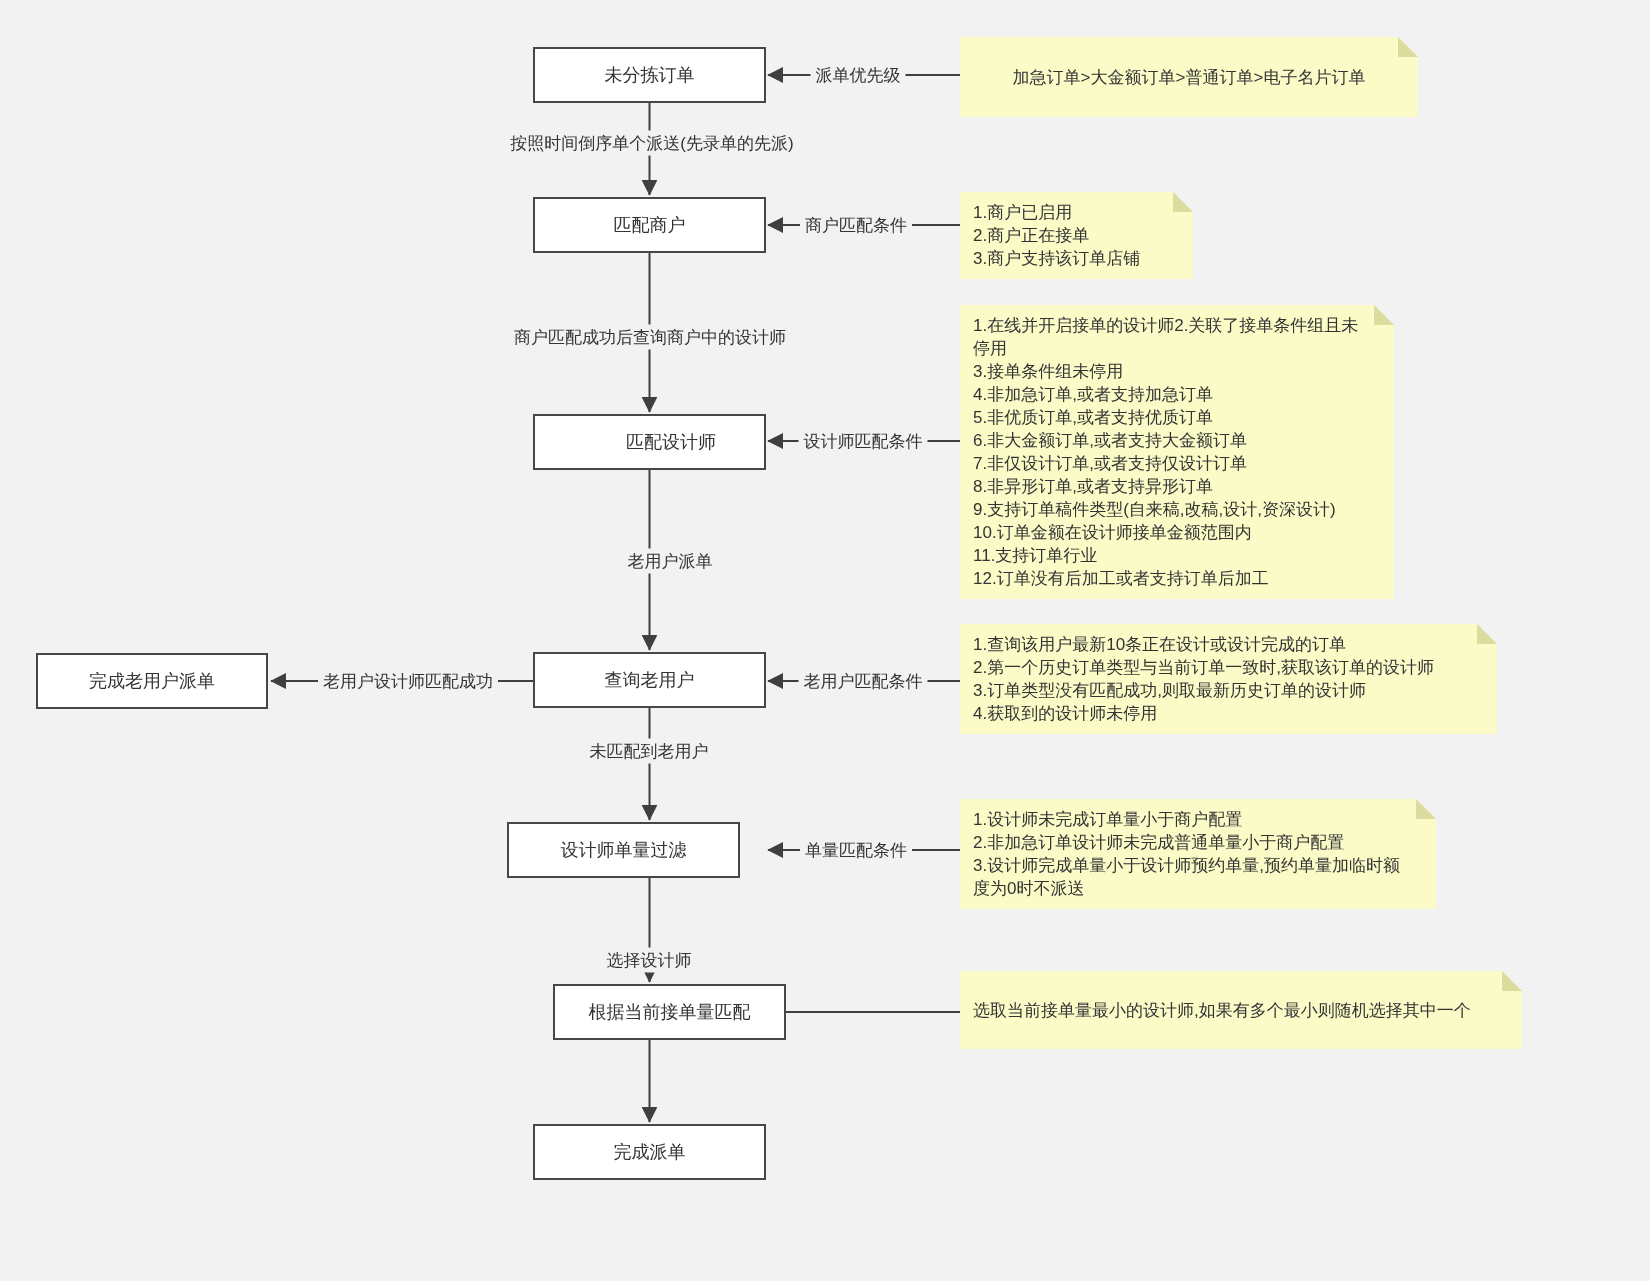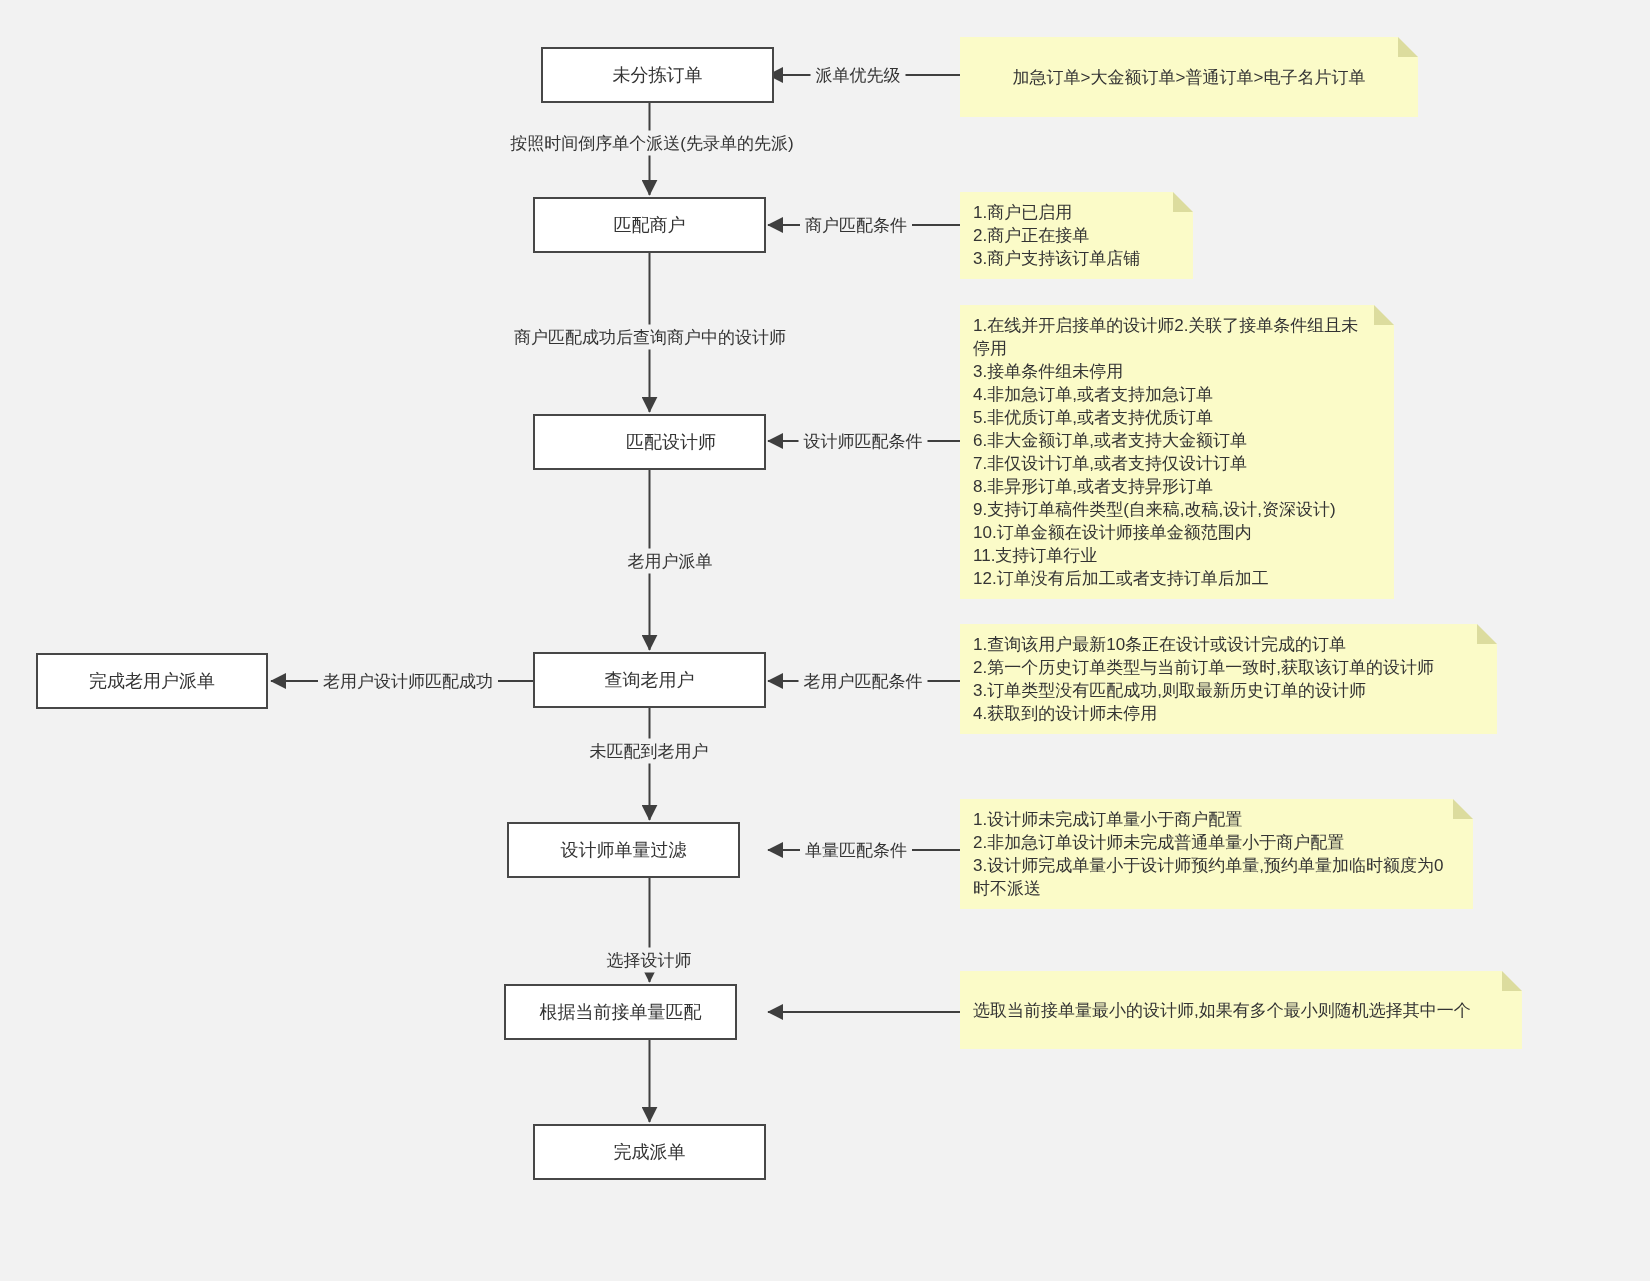--- a/index.html
+++ b/index.html
@@ -70,26 +70,26 @@
     <path class="wire" d="M649.5,1040 L649.5,1122"></path>
     <path class="wire" d="M533,681 L271,681"></path>
     <path class="wire" d="M960,75 L768,75"></path>
     <path class="wire" d="M960,225 L768,225"></path>
     <path class="wire" d="M960,441 L768,441"></path>
     <path class="wire" d="M960,681 L768,681"></path>
     <path class="wire" d="M960,850 L768,850"></path>
     <path class="wire" d="M960,1012 L768,1012"></path>
   </svg>
 
-  <div class="node" style="left:533px; top:47px; width:233px; height:56px;margin-left:8px;">未分拣订单</div>
+  <div class="node" style="left:533px; top:47px; width:233px; height:56px;">未分拣订单</div>
   <div class="node" style="left:533px; top:197px; width:233px; height:56px;">匹配商户</div>
   <div class="node" style="left:533px; top:414px; width:233px; height:56px;padding-left:43px;">匹配设计师</div>
   <div class="node" style="left:533px; top:652px; width:233px; height:56px;">查询老用户</div>
   <div class="node" style="left:507px; top:822px; width:233px; height:56px;">设计师单量过滤</div>
-  <div class="node" style="left:504px; top:984px; width:233px; height:56px;">根据当前接单量匹配</div>
+  <div class="node" style="left:553px; top:984px; width:233px; height:56px;">根据当前接单量匹配</div>
   <div class="node" style="left:533px; top:1124px; width:233px; height:56px;">完成派单</div>
   <div class="node" style="left:36px; top:653px; width:232px; height:56px;">完成老用户派单</div>
 
   <span class="edge-label" style="left:652px; top:143px;">按照时间倒序单个派送(先录单的先派)</span>
   <span class="edge-label" style="left:650px; top:337px;">商户匹配成功后查询商户中的设计师</span>
   <span class="edge-label" style="left:670px; top:561px;">老用户派单</span>
   <span class="edge-label" style="left:408px; top:681px;">老用户设计师匹配成功</span>
   <span class="edge-label" style="left:649px; top:751px;">未匹配到老用户</span>
   <span class="edge-label" style="left:649px; top:927px;margin-top:33px;">选择设计师</span>
   <span class="edge-label" style="left:858px; top:75px;">派单优先级</span>
@@ -126,21 +126,21 @@
   </div>
 
   <div class="note" style="left:960px; top:624px; width:537px;">
     <span class="fold"></span>
     <div class="note-lines">1.查询该用户最新10条正在设计或设计完成的订单
 2.第一个历史订单类型与当前订单一致时,获取该订单的设计师
 3.订单类型没有匹配成功,则取最新历史订单的设计师
 4.获取到的设计师未停用</div>
   </div>
 
-  <div class="note" style="left:960px; top:799px; width:513px;">
+  <div class="note" style="left:960px; top:799px; width:476px;">
     <span class="fold"></span>
     <div class="note-lines">1.设计师未完成订单量小于商户配置
 2.非加急订单设计师未完成普通单量小于商户配置
 3.设计师完成单量小于设计师预约单量,预约单量加临时额度为0时不派送</div>
   </div>
 
   <div class="note note-single" style="left:960px; top:971px; width:562px; height:78px;">
     <span class="fold"></span>
     <div class="left">选取当前接单量最小的设计师,如果有多个最小则随机选择其中一个</div>
   </div>

